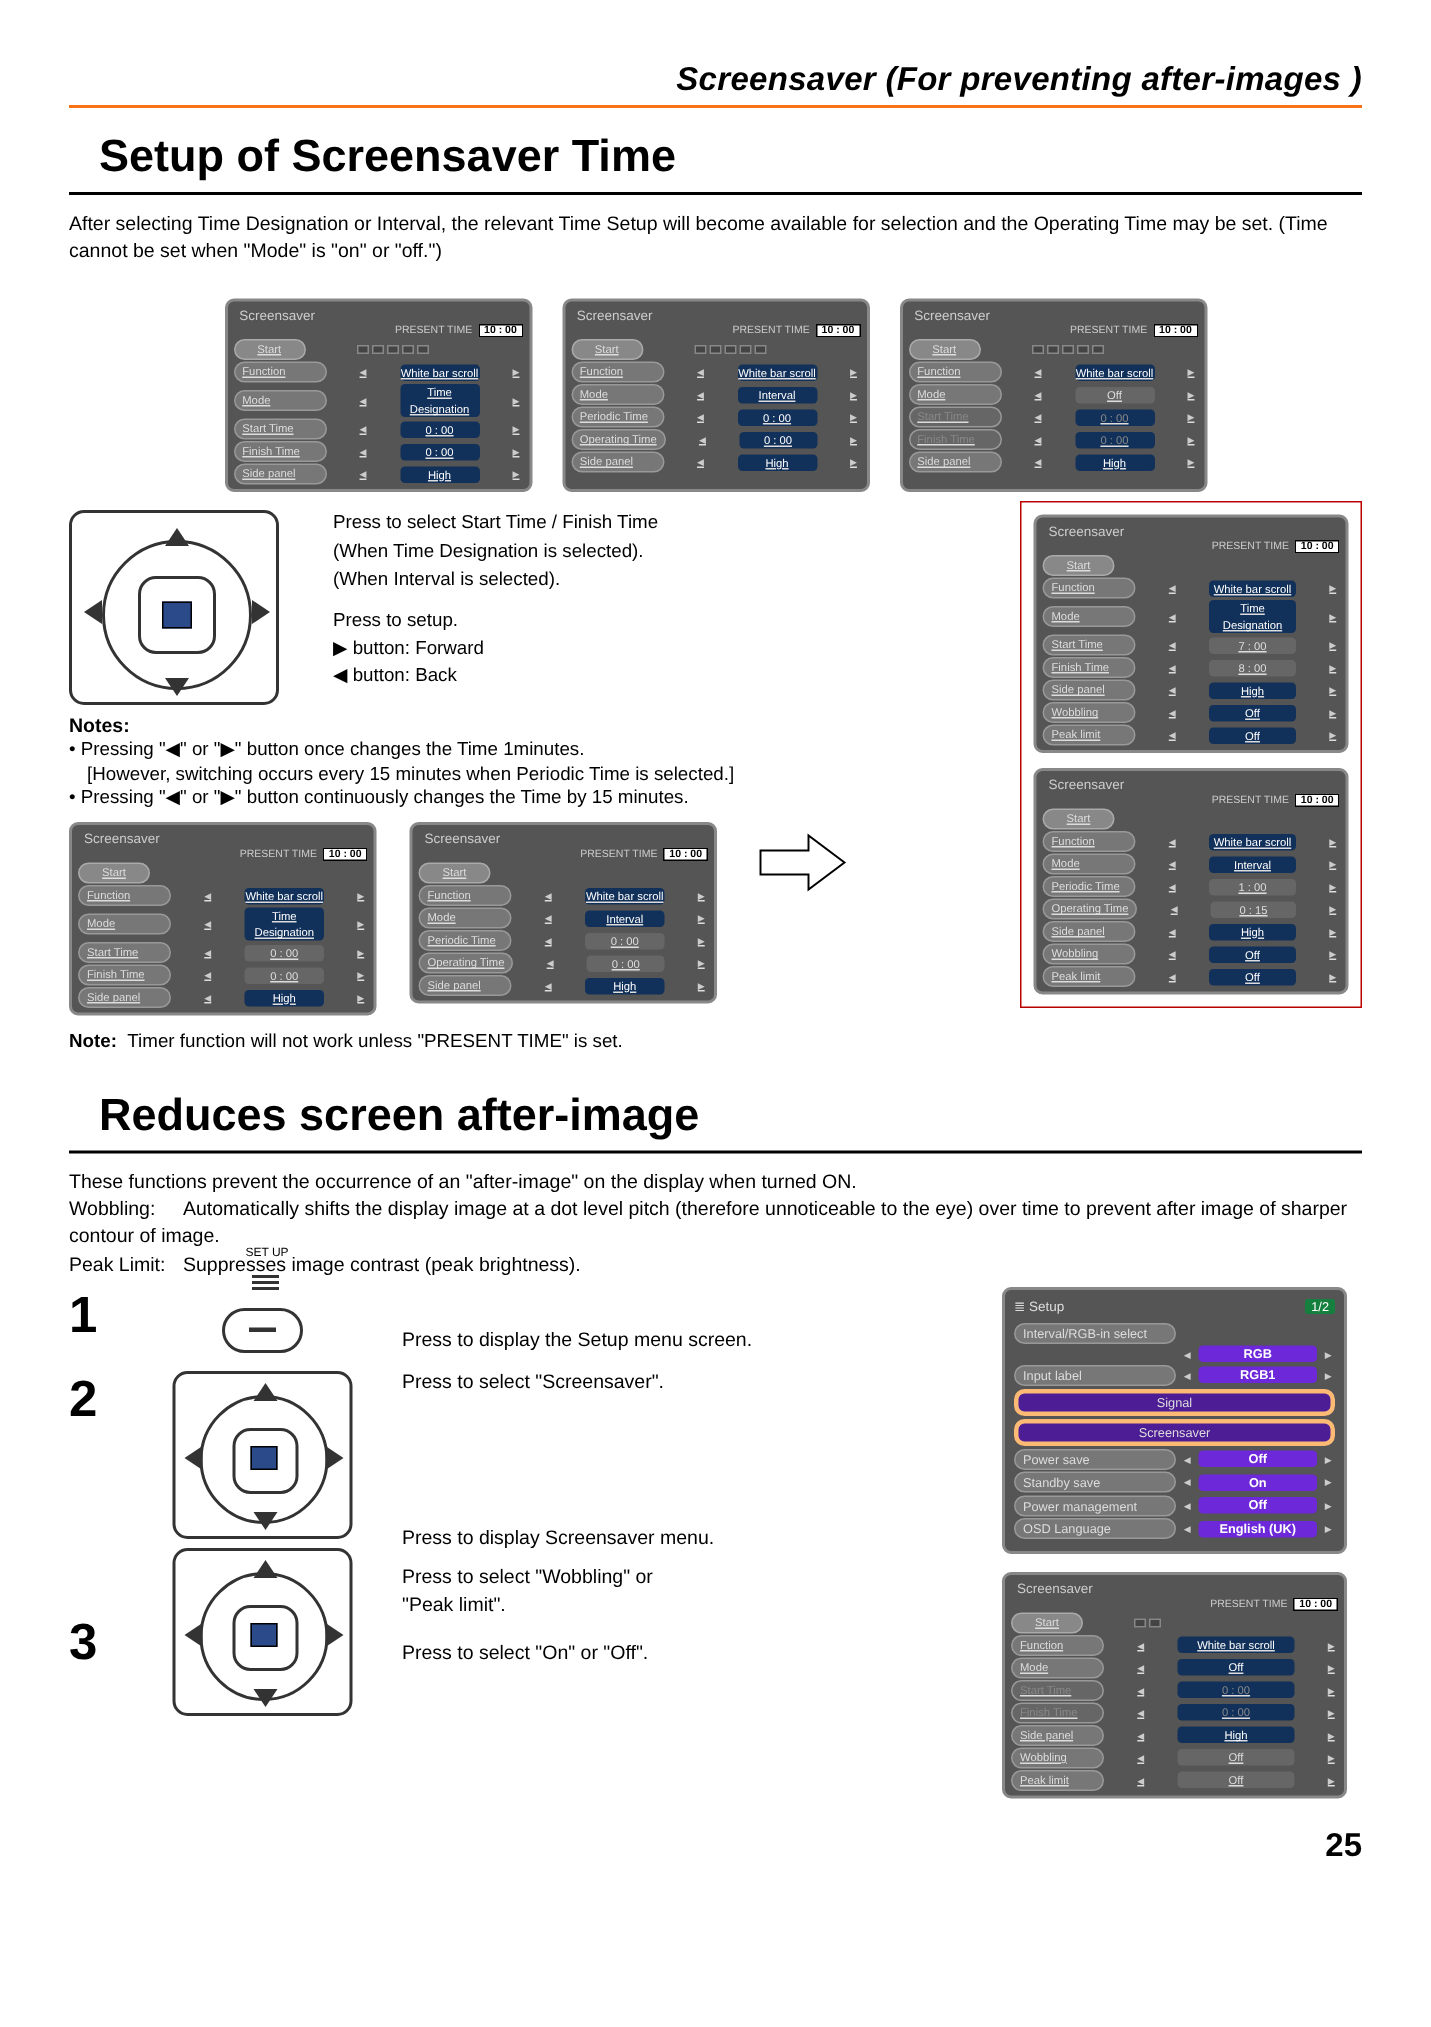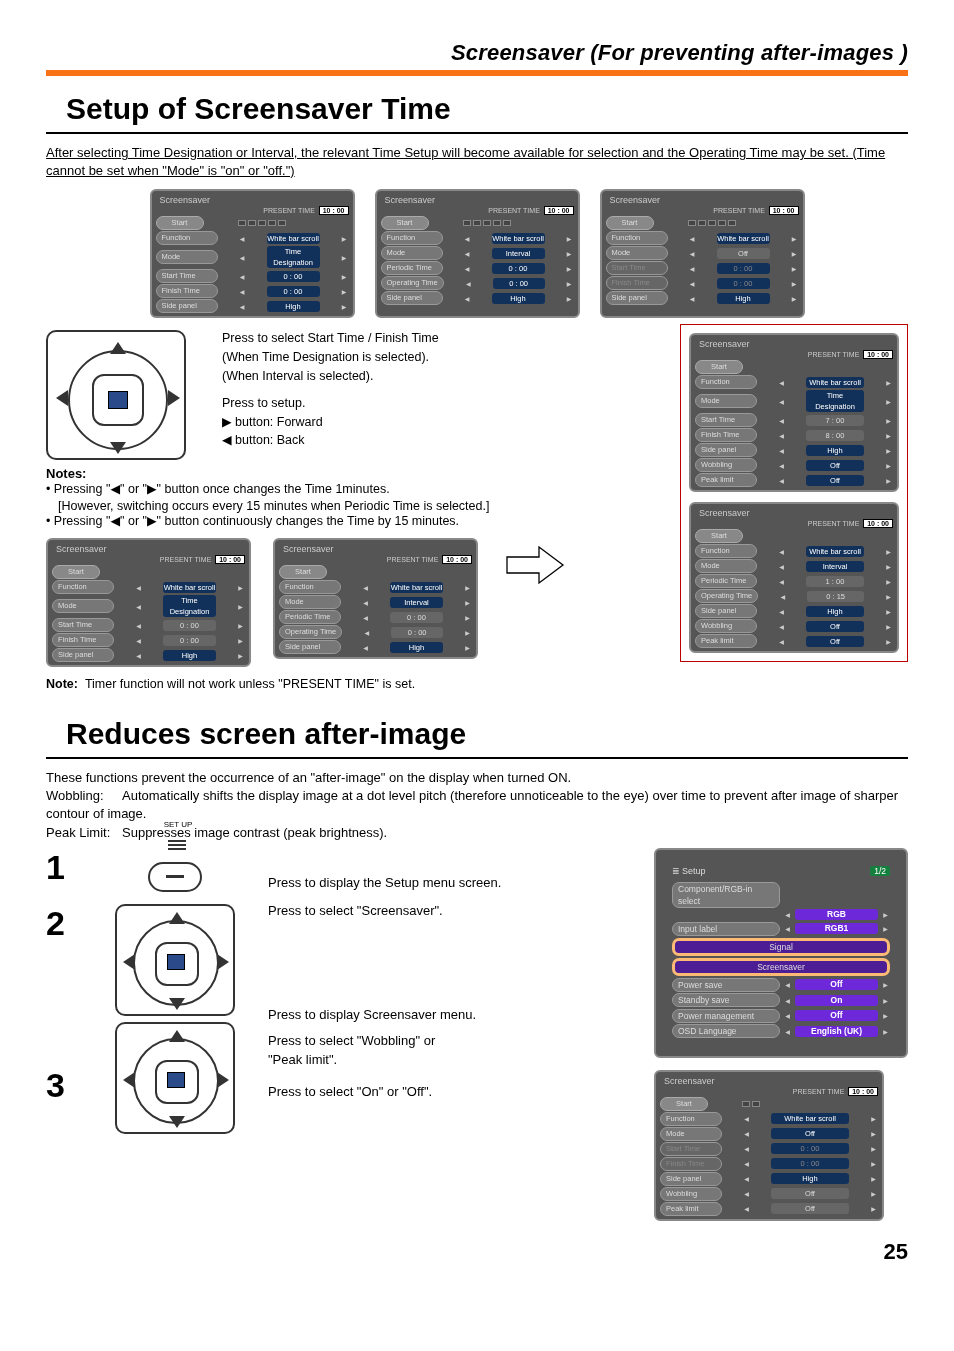--- a/index.html
+++ b/index.html
@@ -1,32 +1,32 @@
 <!DOCTYPE html>
 <html><head>
 <meta charset="utf-8">
 <style>
   * { box-sizing: border-box; margin: 0; padding: 0; }
   body { font-family: Arial, Helvetica, sans-serif; background: #fff; color: #000; width: 954px; }
   .page { padding: 40px 46px 20px 46px; }
 
   
-  .topbar { border-bottom: 6px solid #f97316; padding-bottom: 4px; margin-bottom: 14px; }
+  .topbar { border-bottom: 2px solid #f97316; padding-bottom: 4px; margin-bottom: 14px; }
   .topbar-title { font-size: 22px; font-weight: bold; font-style: italic; text-align: right; letter-spacing: .2px; }
 
   .h1 { font-size: 30px; font-weight: bold; border-bottom: 2px solid #000; padding: 2px 0 6px 20px; margin-bottom: 10px; }
 
-  .intro { font-size: 13px; line-height: 1.35; margin-bottom: 10px; text-decoration: underline; }
+  .intro { font-size: 13px; line-height: 1.35; margin-bottom: 24px; }
 
   
   .osd { width: 205px; background: #555; border: 2px solid #888; border-radius: 6px; padding: 4px 4px 2px 4px; color: #ddd; font-size: 8px; position: relative; }
   .osd-title { color: #ccc; font-size: 9px; margin: 0 0 2px 4px; }
   .osd-present { text-align: right; font-size: 7px; margin-bottom: 2px; color:#ccc; }
   .osd-present .pt-val { background:#fff; color:#000; padding:0 3px; font-weight:bold; border:1px solid #000; }
-  .osd-row { display:flex; align-items:center; gap:20px; margin:1px 0; }
+  .osd-row { display:flex; align-items:center; gap:20px; margin:1px 0;text-decoration:underline; }
   .osd-label { flex: 0 0 62px; background:#777; border-radius:7px; padding:0 5px; line-height:12px; font-size:7.5px; color:#ddd; white-space:nowrap; border:1px solid #999; }
   .osd-label.dim { color:#888; background:#666; }
   .osd-arrow { width:9px; height:10px; display:inline-flex; align-items:center; justify-content:center; color:#ccc; font-size:6px; }
   .osd-val { flex:1; text-align:center; border-radius:3px; line-height:11px; font-size:7.5px; }
   .osd-val.hilite { background:#12315a; color:#fff; }
   .osd-val.plain { background:#666; color:#ddd; }
   .osd-val.dim { color:#888; }
   .osd-btn { flex:0 0 48px; background:#888; border-radius:7px; text-align:center; line-height:12px; font-size:7.5px; color:#ddd; border:1px solid #aaa;}
   .osd-boxes { display:flex; gap:2px; justify-content:center; margin-left:14px; }
   .osd-boxes span { width:8px; height:6px; background:#444; border:1px solid #888; display:inline-block; }
@@ -82,21 +82,21 @@
   .bignum { font-size:34px; font-weight:bold; line-height:1; margin-top:2px;}
   .steps .mcol{ flex:0 0 170px; display:flex; flex-direction:column; align-items:center; gap:6px;}
   .steps .ccol{ flex:1; font-size:13px; line-height:1.4; padding-top:4px;}
   .steps .rcol{ flex:0 0 240px; display:flex; flex-direction:column; gap:12px;}
 
   .setupbtn { width:54px; height:30px; border:2px solid #333; border-radius:16px; display:flex; align-items:center; justify-content:center; position:relative; margin-top:14px;}
   .setupbtn::before{ content:""; position:absolute; top:-16px; left:18px; width:18px; height:2px; background:#333; box-shadow: 0 -4px 0 #333, 0 -8px 0 #333;}
   .setupbtn-label{ font-size:8px; text-align:center; position:absolute; top:-28px; width:60px;}
   .dash{ width:18px; height:3px; background:#333;}
 
-  .setup-osd { width:254px; background:#555; border:2px solid #888; border-radius:6px; padding:16px; color:#ddd; font-size:8.5px;}
+  .setup-osd { width:230px; background:#555; border:2px solid #888; border-radius:6px; padding:6px; color:#ddd; font-size:8.5px;}
   .setup-osd .sh{ display:flex; justify-content:space-between; margin-bottom:6px;}
   .setup-osd .sh .t{ font-size:9px;}
   .setup-osd .sh .pg{ background:#15803d; color:#fff; padding:0 4px; border-radius:2px;}
   .setup-osd .secrow{ display:flex; align-items:center; gap:3px; margin:1.5px 0;}
   .setup-osd .seclab{ flex:0 0 108px; background:#777; border-radius:7px; padding:0 5px; line-height:12px; border:1px solid #999;}
   .setup-osd .secval{ flex:1; text-align:center; border-radius:3px; line-height:11px; }
   .setup-osd .secval.h{ background:#6d28d9; color:#fff;font-weight:bold;}
   .setup-osd .bar{ text-align:center; background:#4c1d95; border-radius:7px; line-height:12px; margin:2px 0; border:3px solid #fdba74;}
 
   .pgnum { text-align:right; font-size:22px; font-weight:bold; margin-top:18px;}
@@ -531,21 +531,21 @@
     </div>
 
     <div class="rcol">
 
       <div class="setup-osd">
         <div class="sh">
             <span class="t">≣ <span>Setup</span></span>
             <span class="pg">1/2</span>
           </div>
         <div class="secrow">
-            <span class="seclab">Component/RGB-in  select</span>
+            <span class="seclab">Interval/RGB-in  select</span>
           </div>
         <div class="secrow">
             <span style="flex:0 0 108px;"></span>
             <span class="osd-arrow">◀</span>
             <span class="secval h">RGB</span>
             <span class="osd-arrow">▶</span>
           </div>
         <div class="secrow">
             <span class="seclab">Input label</span>
             <span class="osd-arrow">◀</span>

